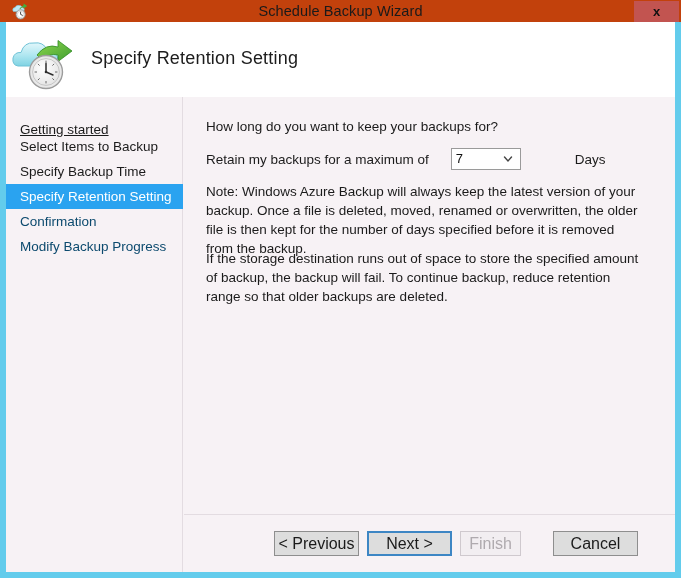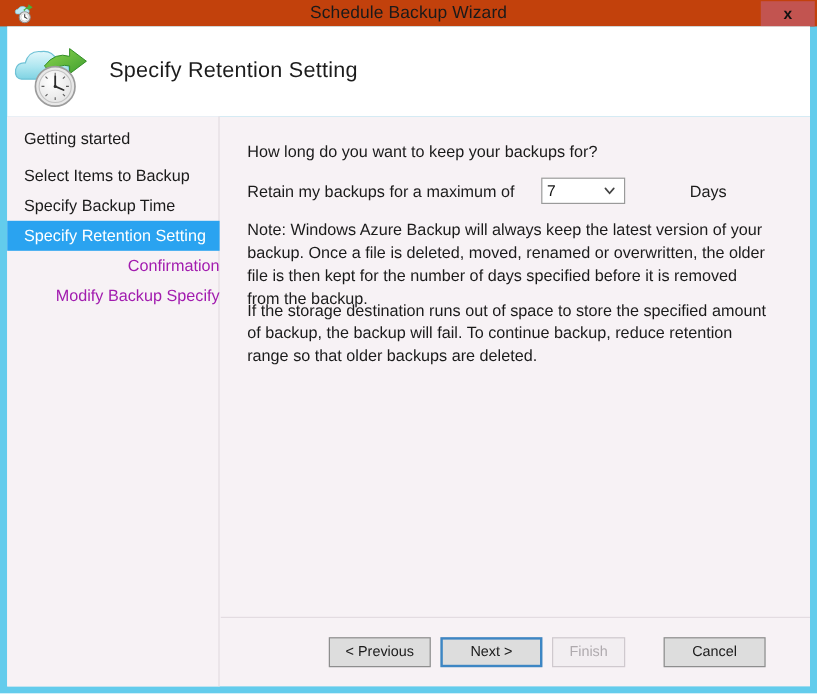--- a/index.html
+++ b/index.html
@@ -112,22 +112,21 @@
     padding-left: 14px;
     box-sizing: border-box;
     white-space: nowrap;
     cursor: default;
   }
   .nav-item.active {
     background: #2AA3F0;
     color: #ffffff;
   }
   .nav-item.disabled {
-    color: #a21caf;
-    text-align: right;
+    color: #0c4a6e;
   }
 
   
   .content {
     position: absolute;
     left: 178px; top: 0;
     width: 491px;
     height: 475px;
   }
   .q-label {
@@ -205,21 +204,21 @@
     height: 57px;
   }
   .btn {
     position: absolute;
     top: 16px;
     height: 25px;
     background: #DDDDDD;
     border: 1px solid #8E8E8E;
     box-sizing: border-box;
     font-family: "Liberation Sans", sans-serif;
-    font-size: 12px;
+    font-size: 16px;
     color: #1b1b1b;
     text-align: center;
     line-height: 23px;
     cursor: pointer;
     padding: 0;
   }
   .btn-prev   { left: 90px;  width: 85px; }
   .btn-next   { left: 183px; width: 85px; border: 2px solid #3D86C4; line-height: 21px; }
   .btn-finish { left: 276px; width: 61px; background: #F2EEF1; border: 1px solid #CFC9CE; color: #AFAAAE; cursor: default; }
   .btn-cancel { left: 369px; width: 85px; }
@@ -281,26 +280,26 @@
         <path d="M37 31.5 L37 40 L44 43" stroke="#2C2C2C" stroke-width="1.5" fill="none" stroke-linecap="round"></path>
         <circle cx="37" cy="40" r="1.3" fill="#2C2C2C"></circle>
       </svg>
     </span>
     <div class="header-title">Specify Retention Setting</div>
   </div>
 
   <div class="body-area">
 
     <div class="sidebar">
-      <div class="nav-item" style="top:6px;">Getting started</div>
+      <div class="nav-item" style="top:20px;text-decoration:underline;">Getting started</div>
       <div class="nav-item" style="top:62px;">Specify Backup Time</div>
       <div class="nav-item" style="top:37px;">Select Items to Backup</div>
       <div class="nav-item active" style="top:87px;">Specify Retention Setting</div>
       <div class="nav-item disabled" style="top:112px;">Confirmation</div>
-      <div class="nav-item disabled" style="top:137px;">Modify Backup Specify</div>
+      <div class="nav-item disabled" style="top:137px;">Modify Backup Progress</div>
     </div>
 
     <div class="content">
       <div class="q-label">How long do you want to keep your backups for?</div>
 
       <div class="retain-row">
         <span class="retain-label">Retain my backups for a maximum of</span>
         <div class="days-select">
           <span class="days-value">7</span>
           <span class="days-arrow">

